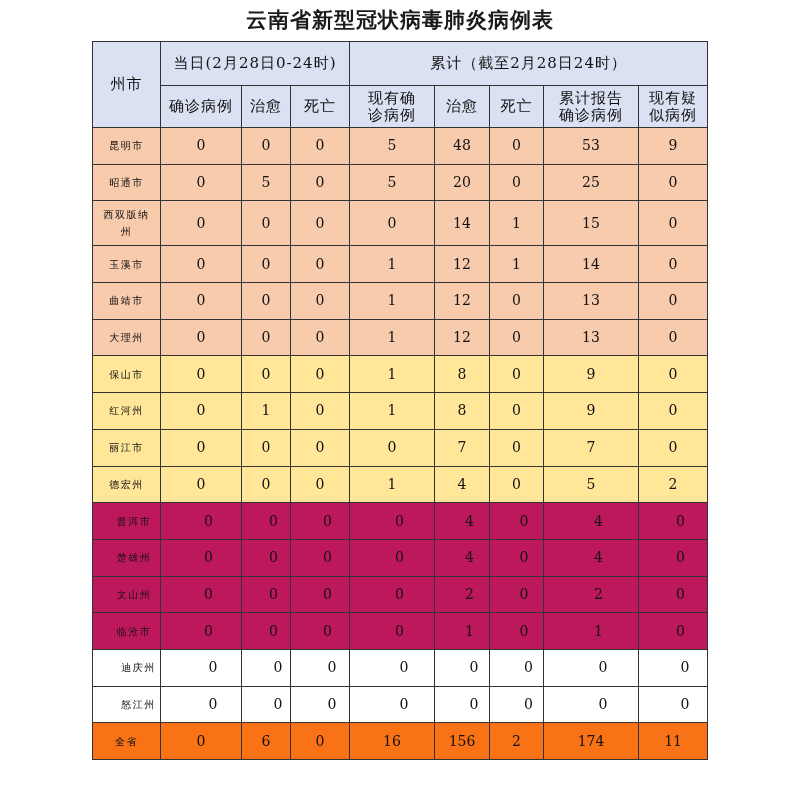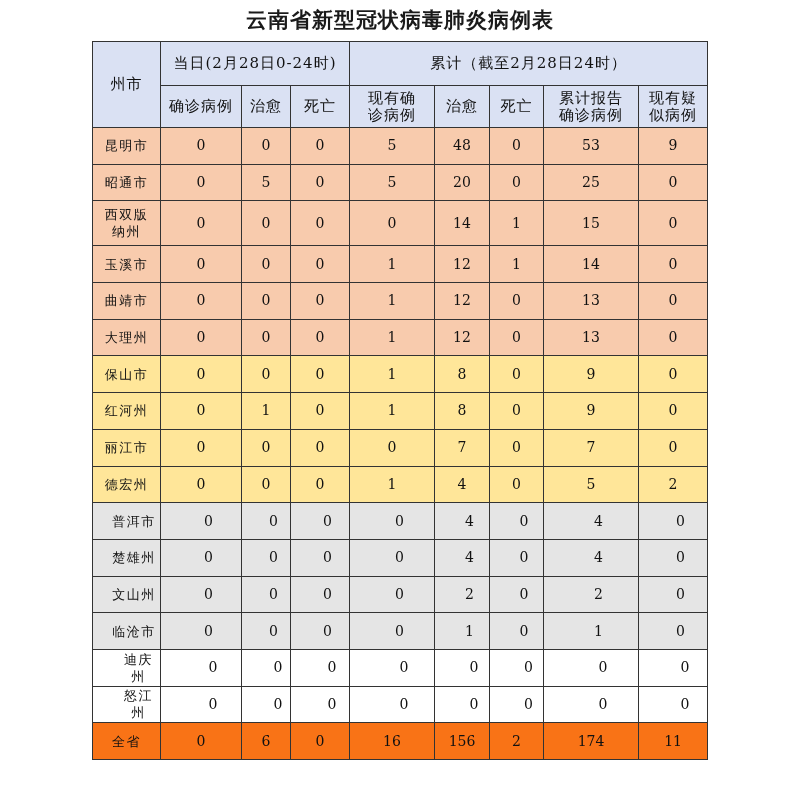--- a/index.html
+++ b/index.html
@@ -6,28 +6,28 @@
   body { width: 800px; height: 805px; position: relative; overflow: hidden;
          font-family: "DejaVu Serif", "Liberation Serif", serif; color: #111; }
   .title { position: absolute; top: 6px; left: 0; width: 800px; text-align: center;
            font-size: 21px; font-weight: bold; letter-spacing: 1px; color: #1a1a1a; }
   table { position: absolute; left: 92px; top: 41px; border-collapse: collapse;
           table-layout: fixed; width: 615px; }
   td, th { border: 1.2px solid #333; text-align: center; vertical-align: middle;
            padding: 0; font-weight: normal; font-size: 14px; line-height: 17px; }
   th { background: #dae1f3; font-size: 15px; letter-spacing: 1px; }
   td.num { font-size: 14px; font-family: "DejaVu Serif", "Liberation Serif", serif; }
-  td.city { font-size: 13px; letter-spacing: 1.5px; }
+  td.city { font-size: 10px; letter-spacing: 1.5px; }
   tr.h1 { height: 44px; }
   tr.h2 { height: 42px; }
   tr.r { height: 36.7px; }
   tr.r.tall { height: 45px; }
   tr.salmon td { background: #f8cbad; }
   tr.yellow td { background: #ffe699; }
-  tr.lyellow td { background: #e5e5e5; padding-left: 15px; }
+  tr.lyellow td { background: #be185d; padding-left: 15px; }
   tr.white td { background: #ffffff; padding-left: 24px; }
   tr.total td { background: #f97316; }
 </style>
 </head>
 <body>
 
 <div class="title">云南省新型冠状病毒肺炎病例表</div>
 
 <table>
   <colgroup>

